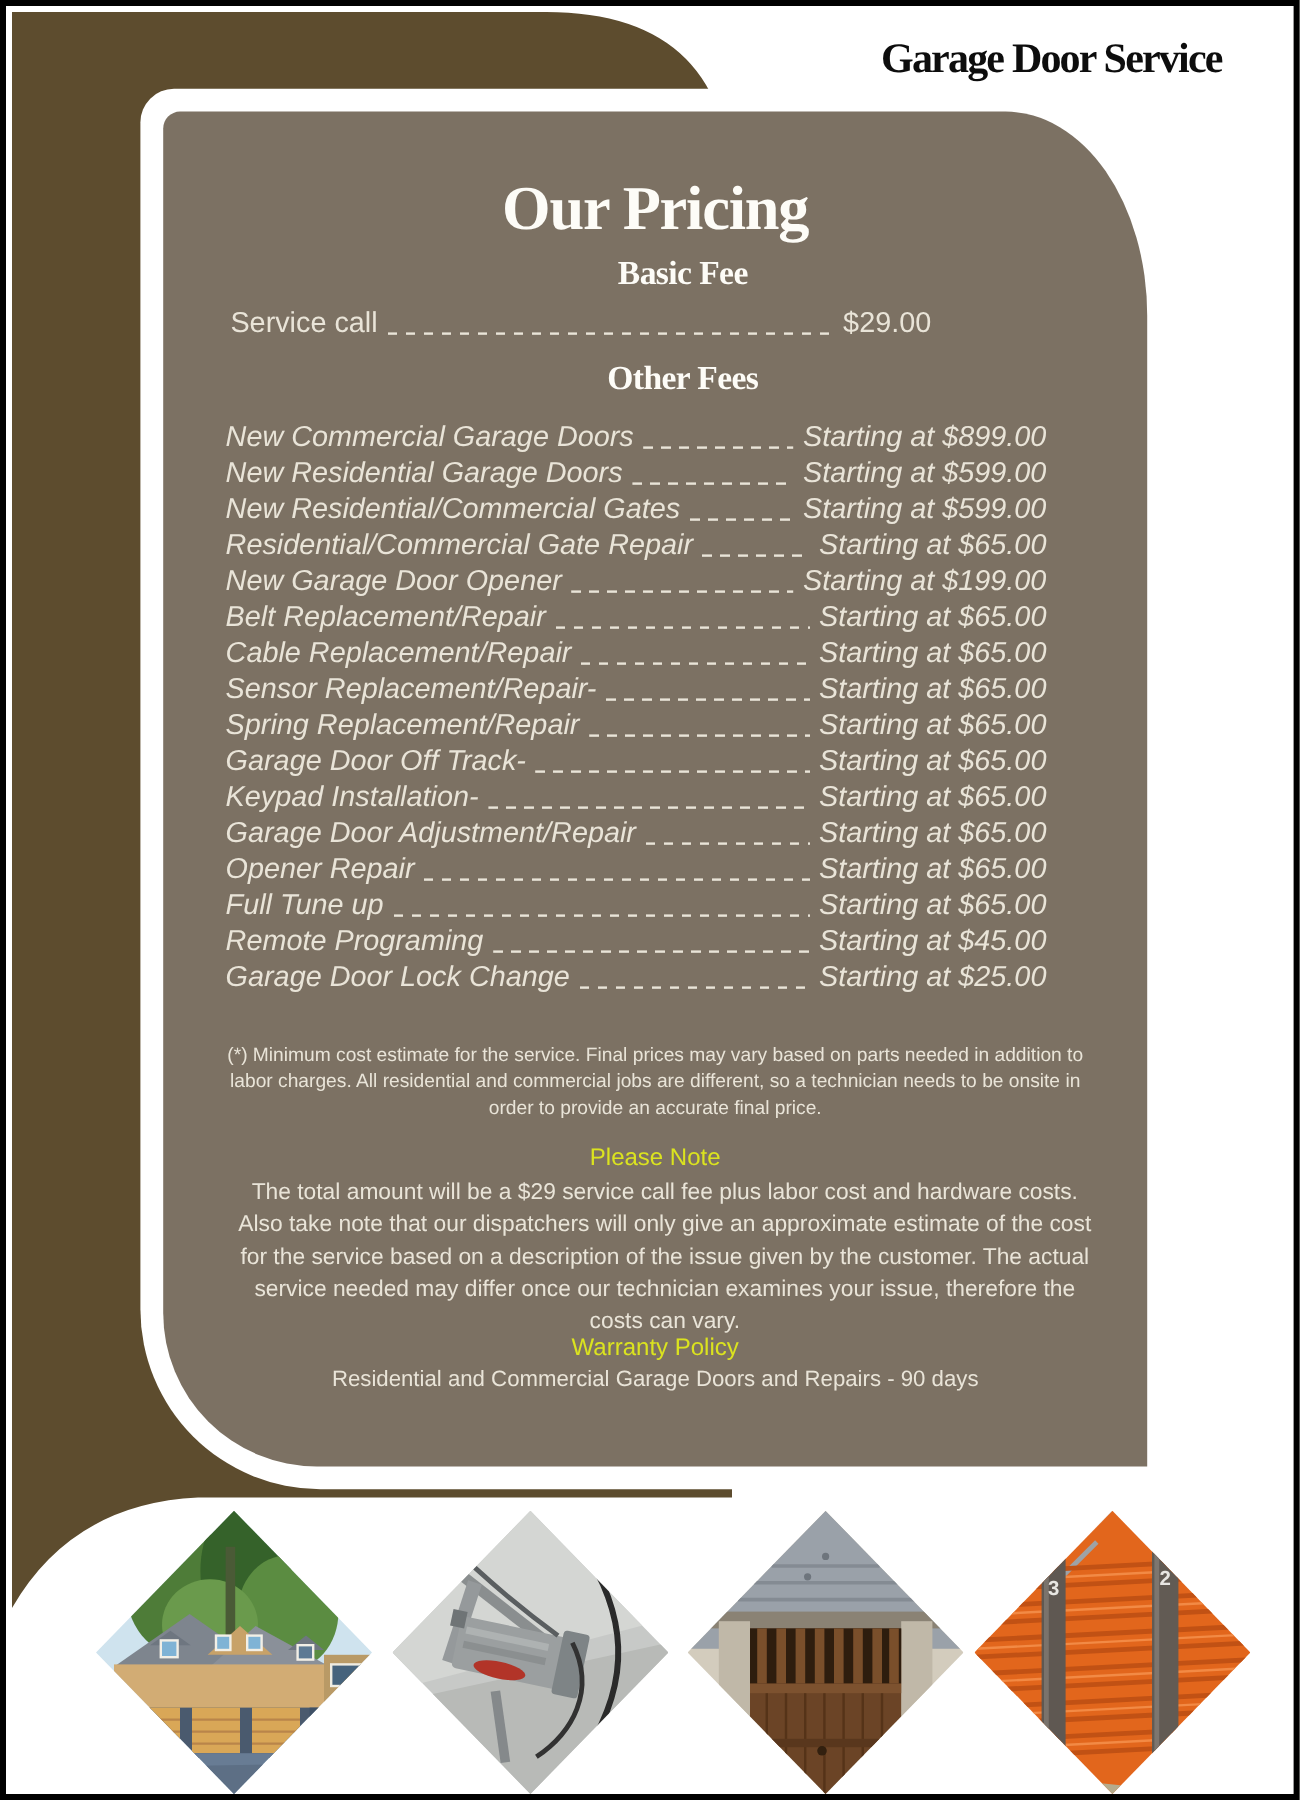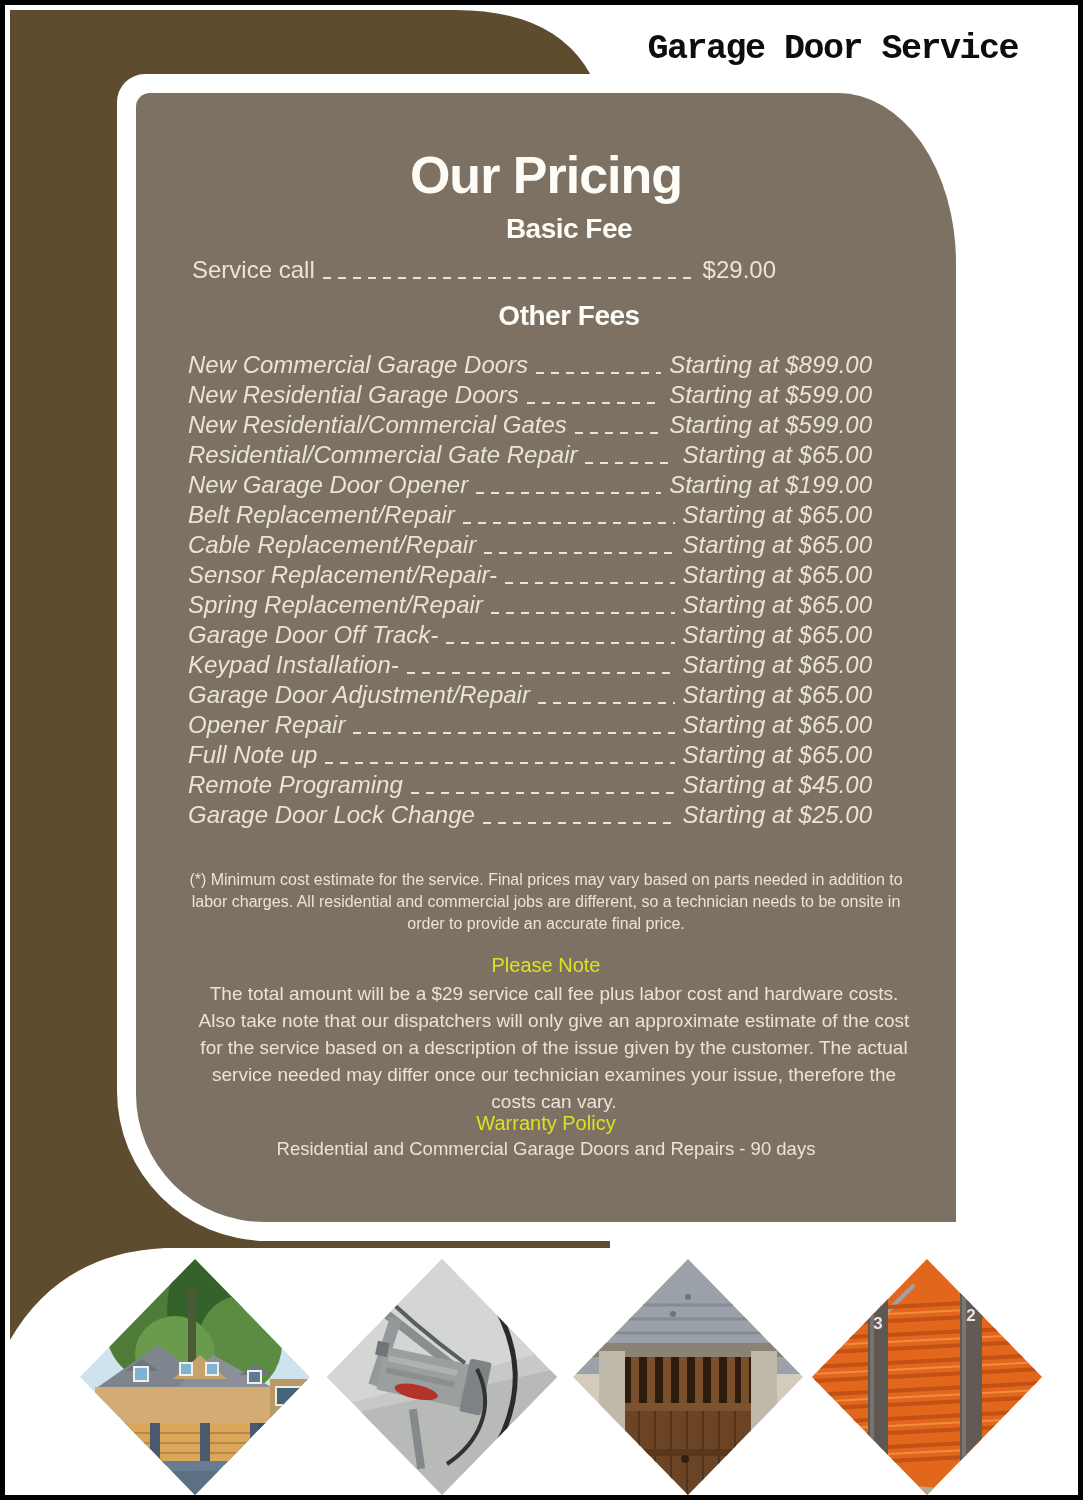--- a/index.html
+++ b/index.html
@@ -9,38 +9,38 @@
   *{margin:0;padding:0;box-sizing:border-box;}
   html,body{background:#444;}
   .page{
     position:relative; width:1083px; height:1500px; margin:0 auto;
     background:var(--white); border:5px solid #000; overflow:hidden;
     font-family:"Liberation Sans", sans-serif;
   }
   .shape-svg{position:absolute; left:0; top:0; width:1083px; height:1500px; display:block;}
   .brand{
     position:absolute; top:24px; right:60px;
-    font-family:Liberation Mono, monospace; font-weight:bold;
+    font-family:Liberation Serif, serif; font-weight:bold;
     font-size:35px; letter-spacing:-1.5px; color:var(--ink); white-space:nowrap;
   }
   .ring{
     position:absolute; left:112px; top:69px; width:858px; height:1167px;
     background:var(--white);
     border-radius:28px 0 0 150px;
     border-top-right-radius:145px 195px;
   }
   .panel{
     position:absolute; left:131px; top:88px; width:820px; height:1129px;
     background:var(--panel);
     border-radius:14px 0 0 128px;
     border-top-right-radius:118px 170px;
     color:var(--cream);
   }
   .center{ text-align:center; width:100%; }
-  .headfont{ font-family:Liberation Sans, sans-serif; font-weight:bold; color:#fdfcf7; }
+  .headfont{ font-family:Liberation Serif, serif; font-weight:bold; color:#fdfcf7; }
   .title{ position:absolute; top:52px; left:0; font-size:52px; letter-spacing:-1px; }
   .sub-head{ position:absolute; left:0; font-size:28px; letter-spacing:-0.5px;padding-left:46px; }
   .basic-head{ top:120px; }
   .other-head{ top:207px; }
 
   .fee-row{ display:flex; align-items:flex-end; font-size:24px; color:var(--cream); }
   .fee-label{ white-space:nowrap; }
   .fee-price{ white-space:nowrap; }
   .fee-leader{
     flex:1 1 auto; height:2px; margin:0 8px 5px;
@@ -166,21 +166,21 @@
     <span class="fee-price">Starting at $65.00</span>
   </div>
 
   <div class="fee-row">
     <span class="fee-label">Opener Repair</span>
     <span class="fee-leader"></span>
     <span class="fee-price">Starting at $65.00</span>
   </div>
 
   <div class="fee-row">
-    <span class="fee-label">Full Note up</span>
+    <span class="fee-label">Full Tune up</span>
     <span class="fee-leader"></span>
     <span class="fee-price">Starting at $65.00</span>
   </div>
 
   <div class="fee-row">
     <span class="fee-label">Remote Programing</span>
     <span class="fee-leader"></span>
     <span class="fee-price">Starting at $45.00</span>
   </div>
 

